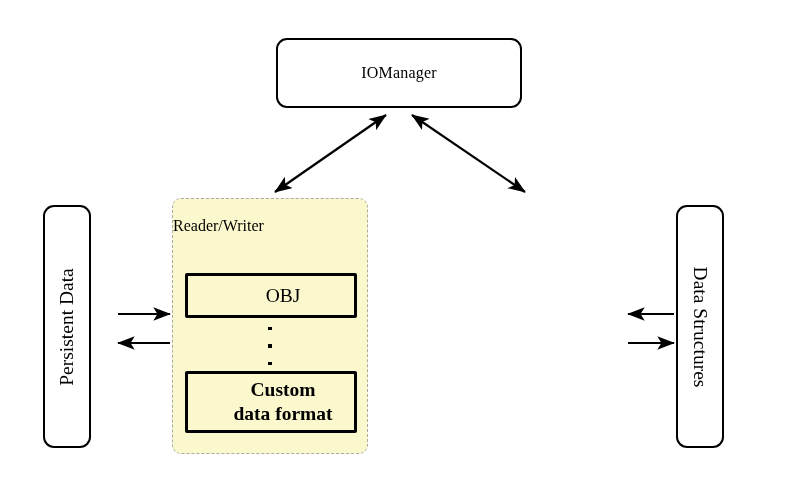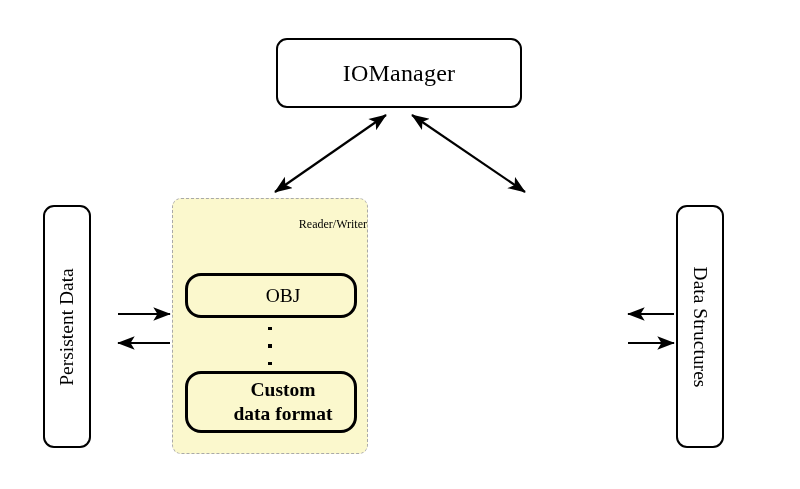--- a/index.html
+++ b/index.html
@@ -36,21 +36,21 @@
     top: 38px;
     width: 246px;
     height: 70px;
     box-sizing: border-box;
     border: 2.6px solid #000000;
     border-radius: 11px;
     background: #ffffff;
     display: flex;
     align-items: center;
     justify-content: center;
-    font-size: 24px;
+    font-size: 16px;
     letter-spacing: 0.2px;
   }
 
   
   .group-panel {
     position: absolute;
     top: 198px;
     width: 196px;
     height: 256px;
     box-sizing: border-box;
@@ -59,33 +59,33 @@
     background: #fbf8cd;
   }
   .group-panel.left  { left: 172px; }
   .group-panel.right { left: 428px; }
 
   .group-title {
     position: absolute;
     left: 0;
     right: 0;
     top: 18px;
-    text-align: right;
-    font-size: 12px;
+    text-align: left;
+    font-size: 16px;
     white-space: nowrap;
   }
 
   
   .item-box {
     position: absolute;
     left: 12px;
     width: 172px;
     box-sizing: border-box;
     border: 3px solid #000000;
-    border-radius: 16px;
+    border-radius: 2px;
     background: #fbf8cd;
     display: flex;
     flex-direction: column;
     align-items: center;
     justify-content: center;
     font-size: 19.5px;
     line-height: 1.22;
     text-align: center;
     padding-left: 24px;
   }

